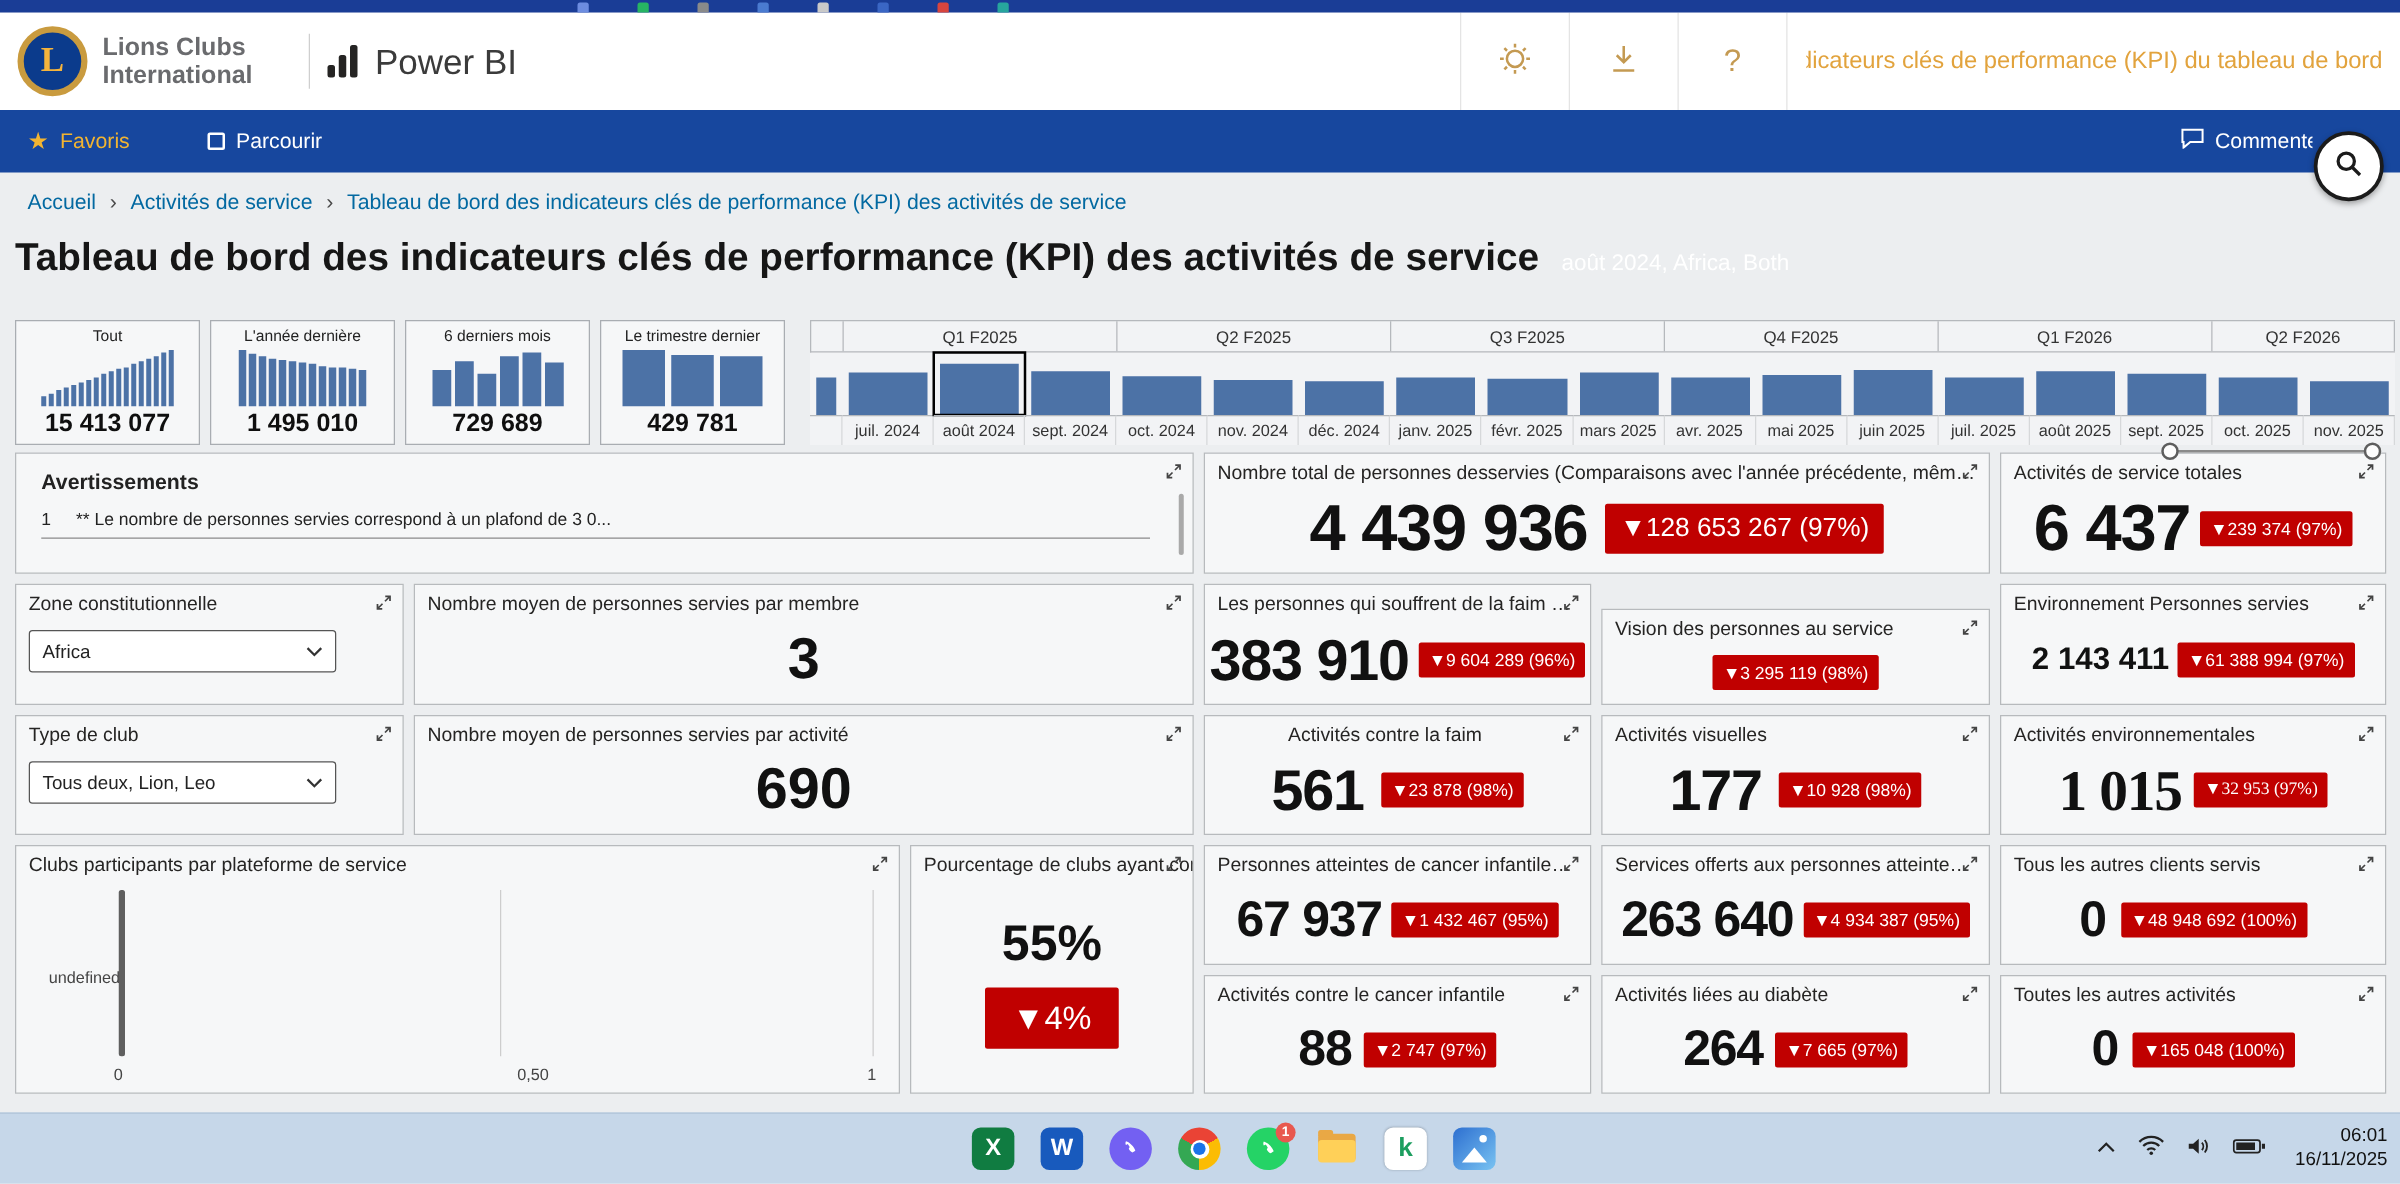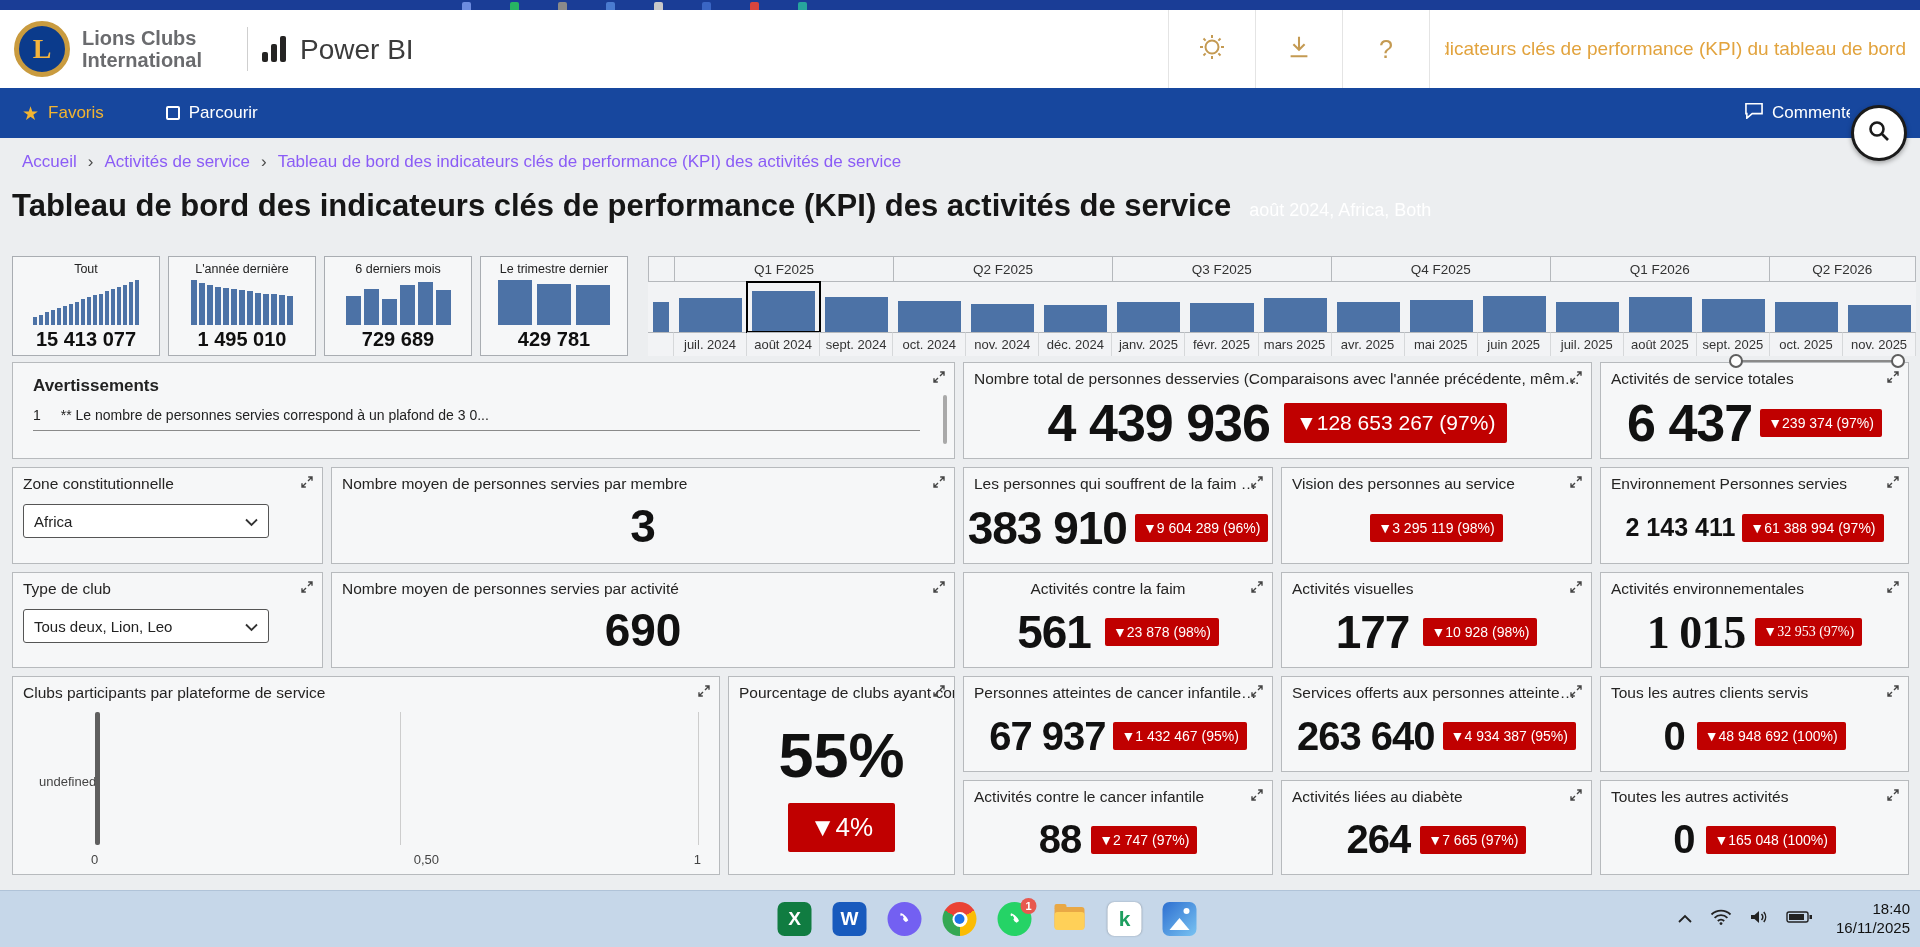--- a/index.html
+++ b/index.html
@@ -43,21 +43,21 @@
   .nav-comment .lbl { max-width:78px; overflow:hidden; white-space:nowrap; }
 
   
   .fab { position:absolute; left:1851px; top:105px; width:56px; height:56px; border-radius:50%;
     background:#fff; border:3px solid #1B1B1B; display:flex; align-items:center; justify-content:center;
     box-shadow:0 2px 5px rgba(0,0,0,.35); z-index:40; cursor:pointer; }
 
   
   .crumbs { position:absolute; top:138px; left:0; right:0; height:47px; display:flex; align-items:center;
     padding-left:22px; font-size:17px; }
-  .crumb { color:#8b5cf6; cursor:pointer; white-space:nowrap; }
+  .crumb { color:#0369a1; cursor:pointer; white-space:nowrap; }
   .crumb-sep { color:#4A4A4A; margin:0 11px; }
 
   
   .titleband { position:absolute; top:188px; left:12px; right:12px; height:62px; display:flex; align-items:baseline; }
   .page-title { font-size:31px; font-weight:700; color:#161616; white-space:nowrap; }
   .page-sub { font-size:18px; color:#FFFFFF; margin-left:18px; white-space:nowrap; }
 
   
   .slicer { position:absolute; top:256px; left:12px; right:4px; height:100px; display:flex; }
   .tile { width:148px; margin-right:8px; background:#F6F7F8; border:1px solid #A9ADB2;
@@ -100,21 +100,21 @@
   .badge { background:var(--red); color:#fff; border-radius:2px; white-space:nowrap; display:inline-flex; align-items:center; }
   .badge-sm { font-size:14px; padding:6px 8px; }
   .badge-lg { font-size:21px; padding:8px 12px; }
   .badge-xl { font-size:26px; padding:9px 22px; }
   .kpi-col { flex-direction:row; gap:7px; }
 
   .c-warn { grid-area:1/1/2/3; }
   .c-total { grid-area:1/3/2/5; }
   .c-tact { grid-area:1/5/2/6; }
   .c-zone { grid-area:2/1/3/2; } .c-avgm { grid-area:2/2/3/3; } .c-hungerp { grid-area:2/3/3/4; }
-  .c-visionp { grid-area:2/4/3/5; } .c-envp { grid-area:2/5/3/6; }
+  .c-visionp { grid-area:2/4/3/5;margin-top:20px; } .c-envp { grid-area:2/5/3/6; }
   .c-club { grid-area:3/1/4/2; } .c-avga { grid-area:3/2/4/3; } .c-hungera { grid-area:3/3/4/4;text-align:center; }
   .c-visiona { grid-area:3/4/4/5; } .c-enva { grid-area:3/5/4/6; }
   .c-left4 { grid-area:4/1/6/3; display:flex; gap:8px; }
   .c-clubs { width:708px; } .c-pct { flex:1; }
   .c-cancerp { grid-area:4/3/5/4; } .c-services { grid-area:4/4/5/5; } .c-otherc { grid-area:4/5/5/6; }
   .c-cancera { grid-area:5/3/6/4; } .c-diab { grid-area:5/4/6/5; } .c-othera { grid-area:5/5/6/6; }
 
   .warn-title { font-weight:700; font-size:17px; margin:13px 0 0 20px; }
   .warn-row { margin:11px 34px 0 20px; display:flex; gap:20px; font-size:14px; color:#222;
     border-bottom:1px solid #8A8A8A; padding-bottom:7px; }
@@ -130,21 +130,21 @@
   .plot { position:relative; height:calc(100% - 34px); margin:4px 12px 4px 12px; }
   .ylab { position:absolute; left:14px; top:42%; font-size:13px; color:#444; }
   .axis-line { position:absolute; left:70px; top:6px; bottom:24px; width:5px; background:#5F5F5F; border-radius:2px; }
   .plot-area { position:absolute; left:75px; right:8px; top:6px; bottom:24px; }
   .gridline { position:absolute; top:0; bottom:0; width:1px; background:#CDCDCD; }
   .g50 { left:50%; } .g100 { right:0; }
   .xt { position:absolute; bottom:2px; font-size:13px; color:#444; }
   .xt0 { left:66px; } .xt50 { left:calc(75px + 46%); } .xt100 { right:6px; }
 
   .pct-body { height:calc(100% - 30px); display:flex; flex-direction:column; align-items:center; justify-content:center; gap:12px; }
-  .pct-num { font-size:63px; font-weight:700; color:#111; }
+  .pct-num { font-size:40px; font-weight:700; color:#111; }
 
   
   .taskbar { position:absolute; left:0; right:0; bottom:0; height:57px; background:#C6D7E9; border-top:1px solid #B0C3D8; z-index:30; }
   .task-center { position:absolute; left:50%; top:50%; transform:translate(-50%,-50%); display:flex; gap:21px; align-items:center; }
   .tbi { width:34px; height:34px; position:relative; display:flex; align-items:center; justify-content:center; cursor:pointer; }
   .tbi.win { display:grid; grid-template-columns:15px 15px; grid-template-rows:15px 15px; gap:3px; width:33px; height:33px; }
   .tbi.win span { background:#3B82D8; border-radius:1px; }
   .tbi.sq { border-radius:7px; color:#fff; font-weight:700; font-size:19px; }
   .tbi.kasp { background:#fff; box-shadow:0 0 2px rgba(0,0,0,.25); }
   .tbi.kasp span { font-weight:700; font-size:21px; }
@@ -753,17 +753,17 @@
         </svg>
     </span>
     <span>
       <svg width="27" height="14" viewBox="0 0 27 14">
           <rect x="1" y="2" width="21" height="10" rx="2" stroke="#222" fill="none" stroke-width="1.4"></rect>
           <rect x="3" y="4" width="15" height="6" fill="#222"></rect>
           <rect x="23.5" y="5" width="2.5" height="4" fill="#222"></rect>
         </svg>
     </span>
     <div class="clock">
-      <div>18:40</div>
+      <div>06:01</div>
       <div>16/11/2025</div>
     </div>
   </div>
 </div>
 
 </body></html>

